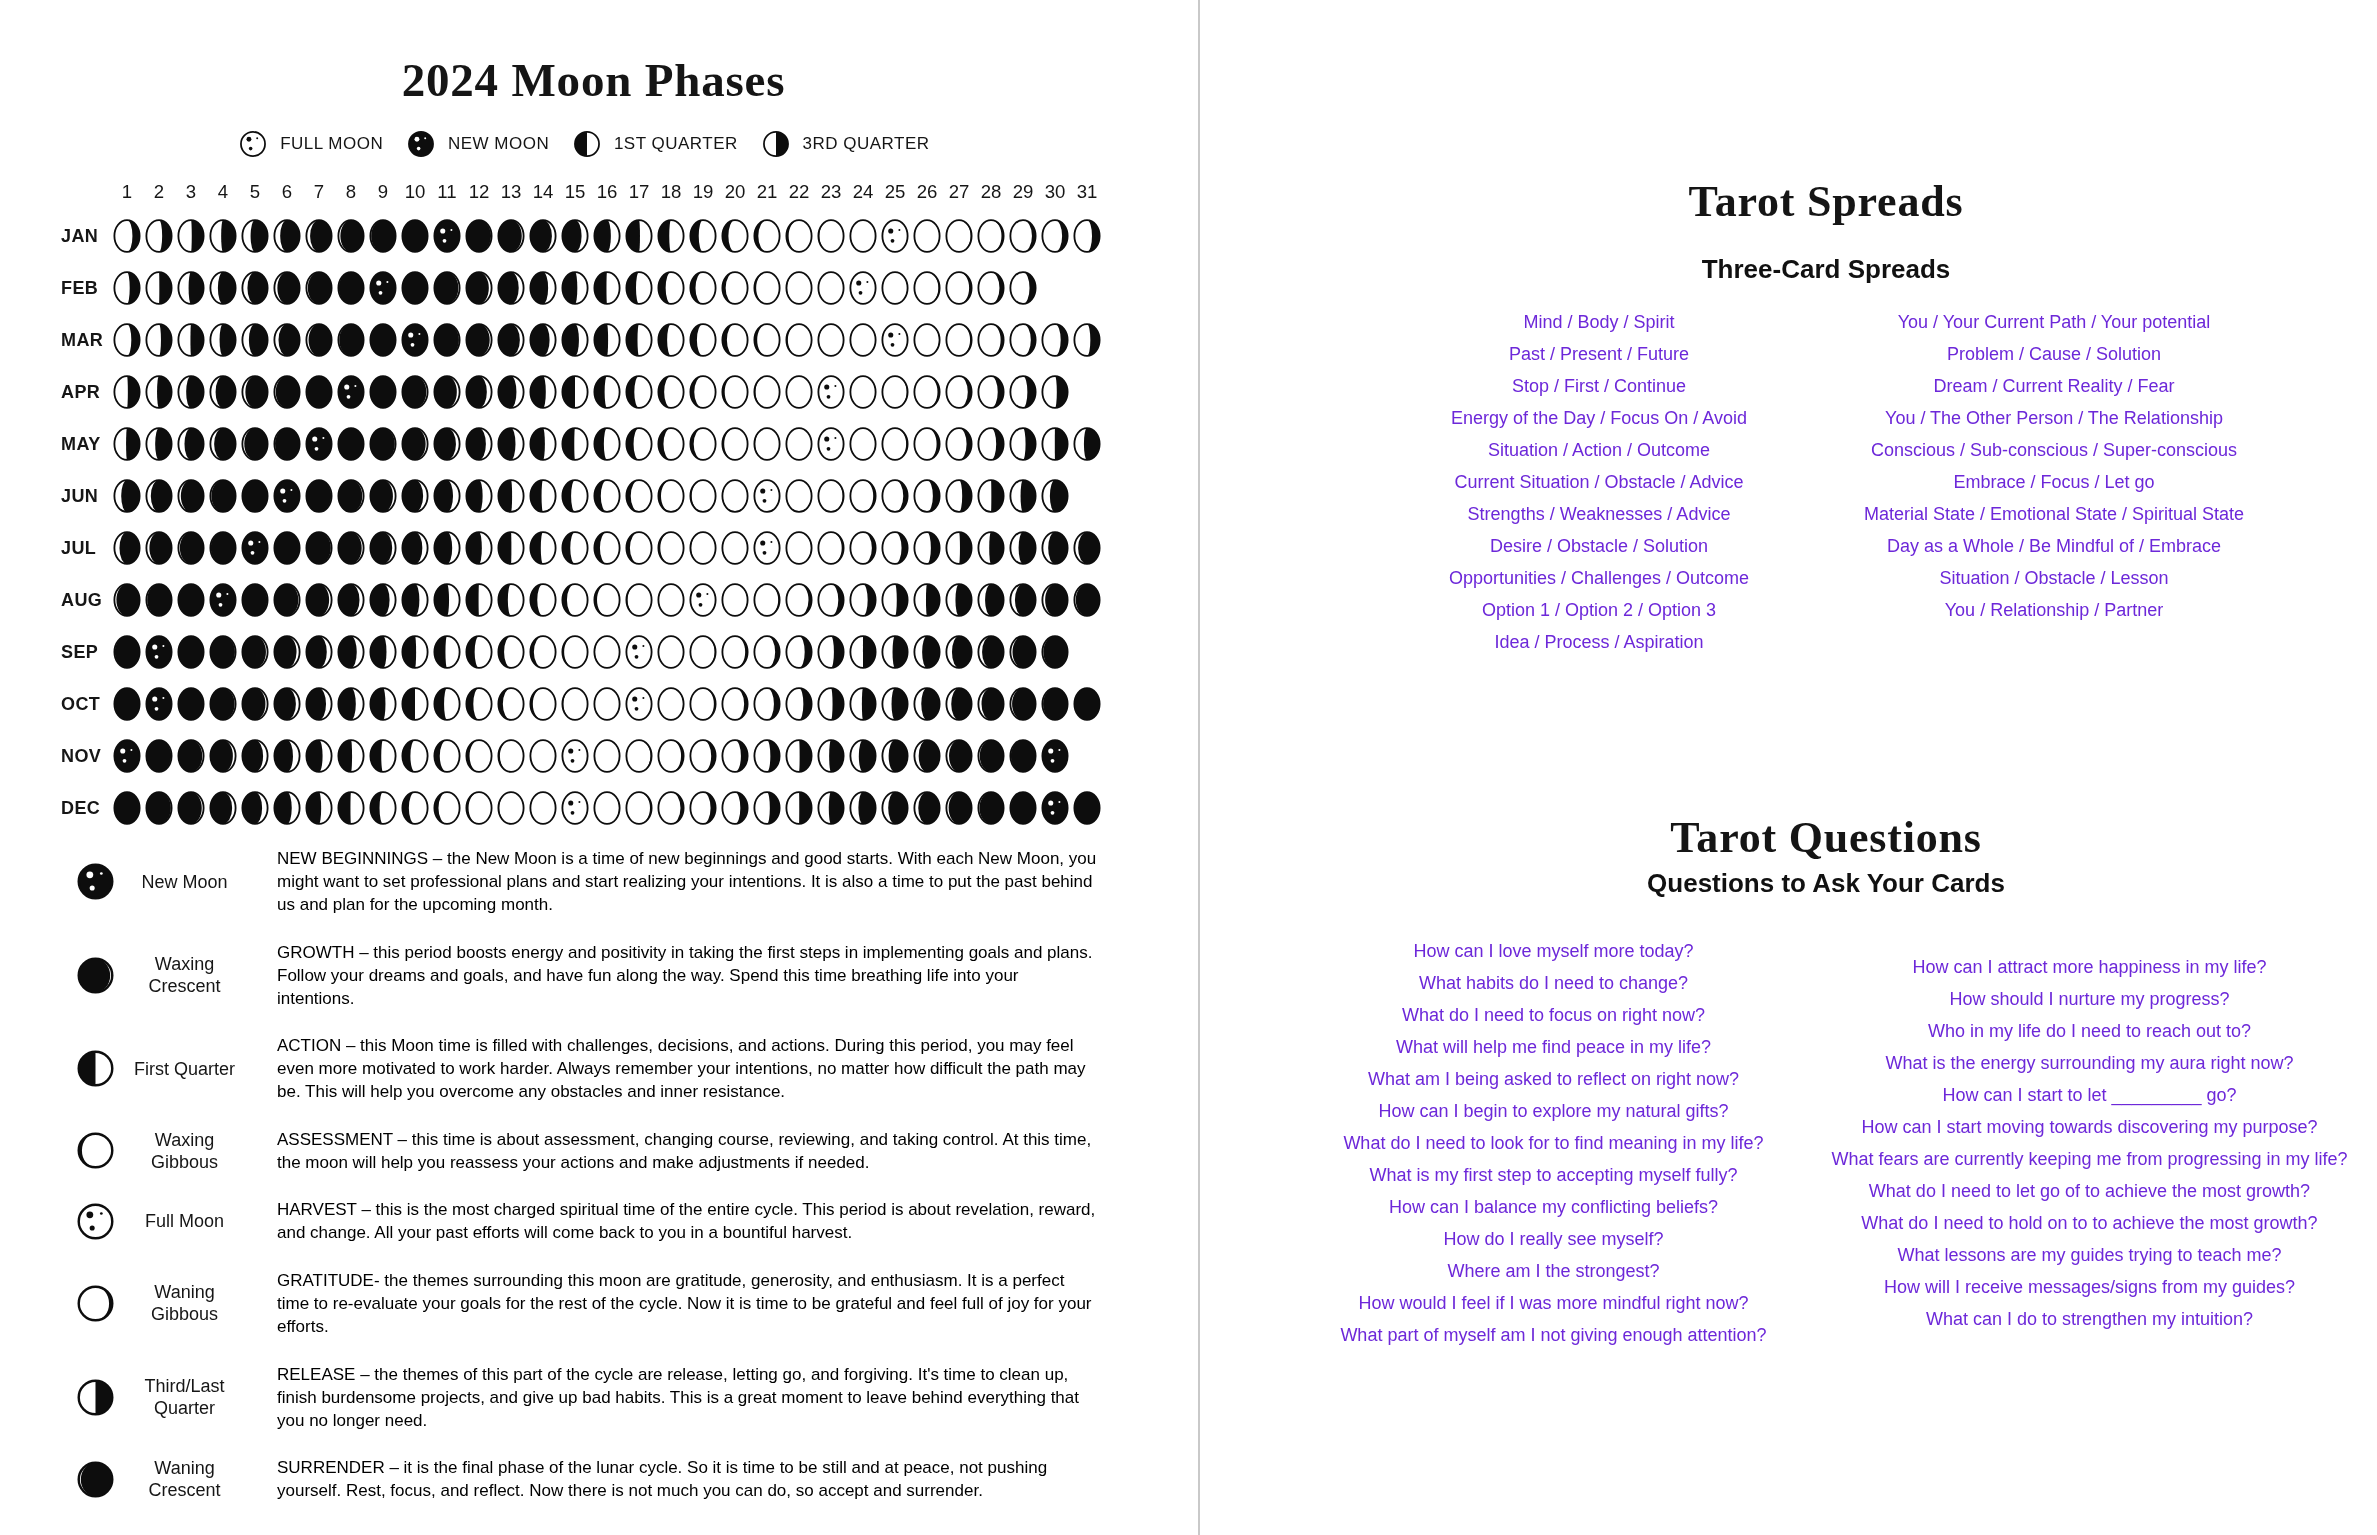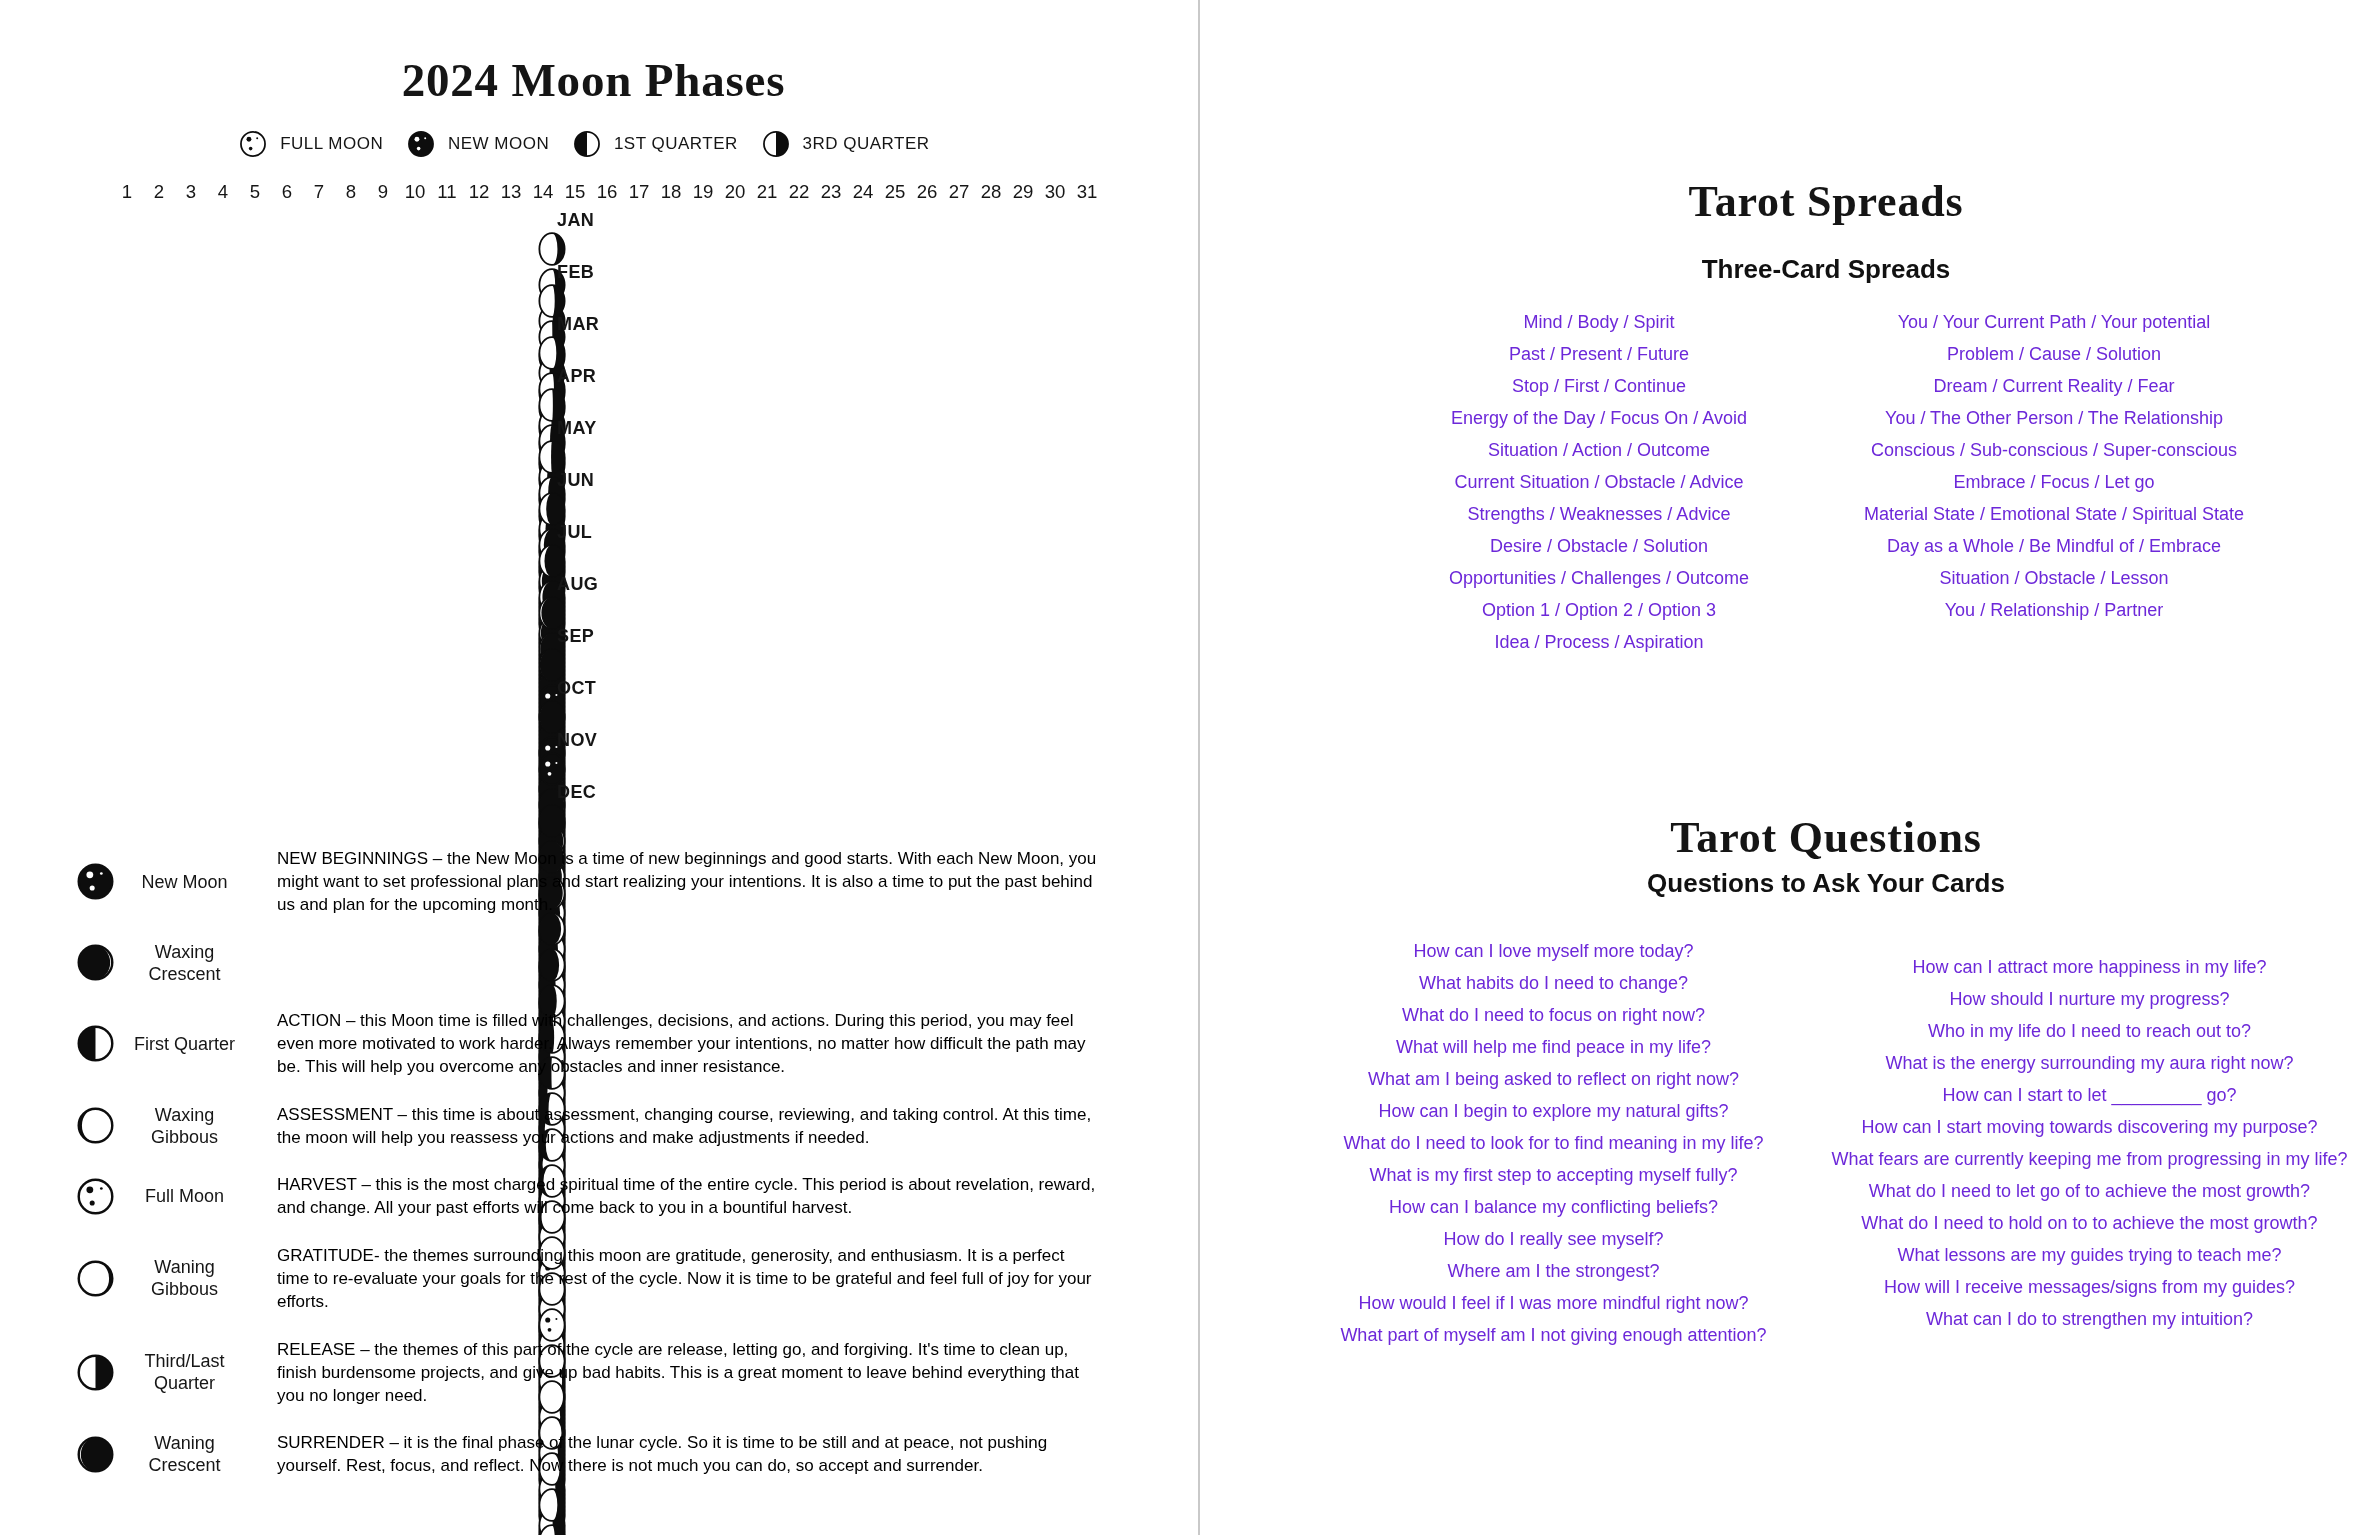--- a/index.html
+++ b/index.html
@@ -9,21 +9,21 @@
 
   
   .lp-title{position:absolute;left:0;top:44px;width:1169px;text-align:center;margin:9px;
             font-family:"Liberation Serif",serif;font-weight:700;font-size:47px;letter-spacing:0.8px;color:#151515;}
   .key{position:absolute;left:0;top:125px;width:1169px;height:37px;display:flex;justify-content:center;align-items:center;gap:24px;}
   .key-item{display:flex;align-items:center;gap:12.7px;}
   .key-label{font-size:17px;letter-spacing:0.5px;color:#151515;}
   .cal{position:absolute;left:0;top:174px;}
   .cal-hdr{display:flex;margin-left:111px;height:36px;align-items:center;}
   .cal-hdr span{width:32px;text-align:center;font-size:18.6px;color:#161616;}
-  .mrow{display:flex;align-items:center;height:52px;flex-direction:column;}
+  .mrow{display:flex;align-items:center;height:52px;}
   .mlabel{width:111px;box-sizing:border-box;padding-left:61px;font-size:18px;font-weight:700;letter-spacing:0.4px;color:#161616;}
   .cell{width:32px;height:52px;display:flex;align-items:center;justify-content:center;}
 
   .legend{position:absolute;left:0;top:847px;width:1182px;display:flex;flex-direction:column;gap:24.6px;}
   .lrow{display:flex;align-items:center;}
   .licon{width:41px;margin-left:75px;display:flex;justify-content:center;flex:none;}
   .lname{width:137px;flex:none;text-align:center;font-size:18px;line-height:22px;color:#161616;}
   .ldesc{width:820px;margin-left:24px;font-size:17px;line-height:23px;color:#000000;}
 
   
@@ -2414,20 +2414,21 @@
           <div class="ldesc">NEW BEGINNINGS – the New Moon is a time of new beginnings and good starts. With each New Moon, you might want to set professional plans and start realizing your intentions. It is also a time to put the past behind us and plan for the upcoming month.</div>
         </div>
         <div class="lrow">
           <div class="licon">
             <svg viewBox="0 0 20 20" width="39" height="39">
               <ellipse cx="10" cy="10" rx="8.6" ry="8.6" fill="#fff" stroke="#0d0d0d" stroke-width="1.25"></ellipse>
               <path d="M 10 1.4000000000000004 A 8.6 8.6 0 0 0 10 18.6 A 7.536237448377227 8.6 0 0 0 10 1.4000000000000004 Z" fill="#0d0d0d"></path>
             </svg>
           </div>
           <div class="lname">Waxing<br>Crescent</div>
+          <div class="ldesc">GROWTH – this period boosts energy and positivity in taking the first steps in implementing goals and plans. Follow your dreams and goals, and have fun along the way. Spend this time breathing life into your intentions.</div>
         </div>
         <div class="lrow">
           <div class="licon">
             <svg viewBox="0 0 20 20" width="39" height="39">
               <ellipse cx="10" cy="10" rx="8.6" ry="8.6" fill="#fff" stroke="#0d0d0d" stroke-width="1.25"></ellipse>
               <path d="M 10 1.4000000000000004 A 8.6 8.6 0 0 0 10 18.6 A 5.265981236333618e-16 8.6 0 0 1 10 1.4000000000000004 Z" fill="#0d0d0d"></path>
             </svg>
           </div>
           <div class="lname">First Quarter</div>
           <div class="ldesc">ACTION – this Moon time is filled with challenges, decisions, and actions. During this period, you may feel even more motivated to work harder. Always remember your intentions, no matter how difficult the path may be. This will help you overcome any obstacles and inner resistance.</div>

